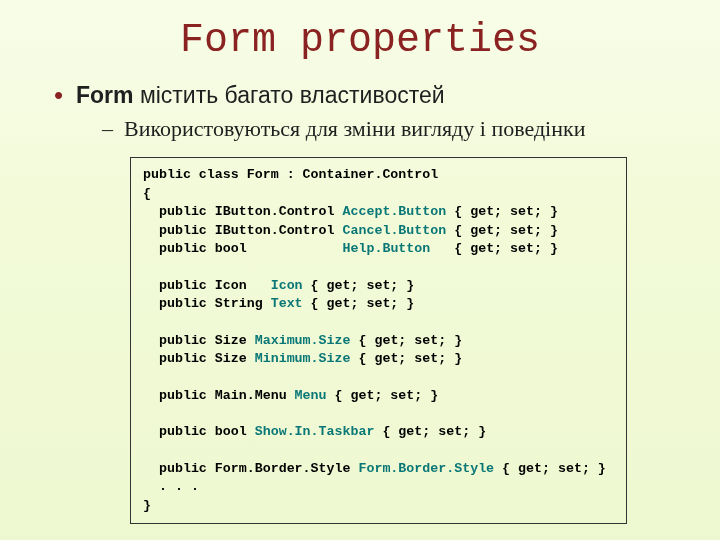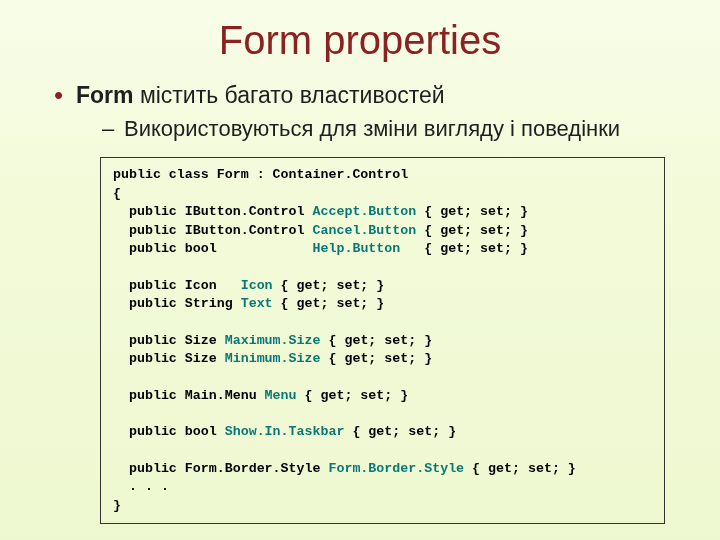--- a/index.html
+++ b/index.html
@@ -15,21 +15,21 @@
     position: relative;
   }
   .slide {
     box-sizing: border-box;
     width: 720px;
     height: 540px;
     padding: 10px 40px 20px 40px;
   }
   h1.title {
     text-align: center;
-    font-family: Liberation Sans, sans-serif;
+    font-family: Liberation Mono, monospace;
     font-size: 40px;
     margin: 8px 0 18px 0;
     font-weight: normal;
     color: #8a2222;
   }
   ul.top {
     list-style: none;
     padding-left: 14px;
     margin: 0 0 14px 0;
   }
@@ -49,38 +49,39 @@
     color: #8a2222;
   }
   ul.top > li > strong {
     font-weight: bold;
     text-align: center;
   }
   ul.sub {
     list-style: none;
     padding-left: 26px;
     margin: 4px 0 0 0;
+    font-family: Liberation Serif, serif;
   }
   ul.sub > li {
     position: relative;
     padding-left: 22px;
     font-size: 22px;
     font-weight: normal;
     color: #1f1f1f;
   }
   ul.sub > li::before {
     content: "–";
     position: absolute;
     left: 0;
     top: 0;
     color: #1f1f1f;
   }
   .codebox {
-    margin: 6px 0 0 60px;
-    width: 565px;
+    margin: 6px 0 0 90px;
+    width: 497px;
     border: 1px solid #333;
     background: rgba(255,255,255,0.0);
     padding: 8px 12px 8px 12px;
     box-sizing: border-box;
   }
   pre.code {
     margin: 0;
     font-family: "Courier New", Courier, monospace;
     font-size: 13.3px;
     font-weight: bold;

